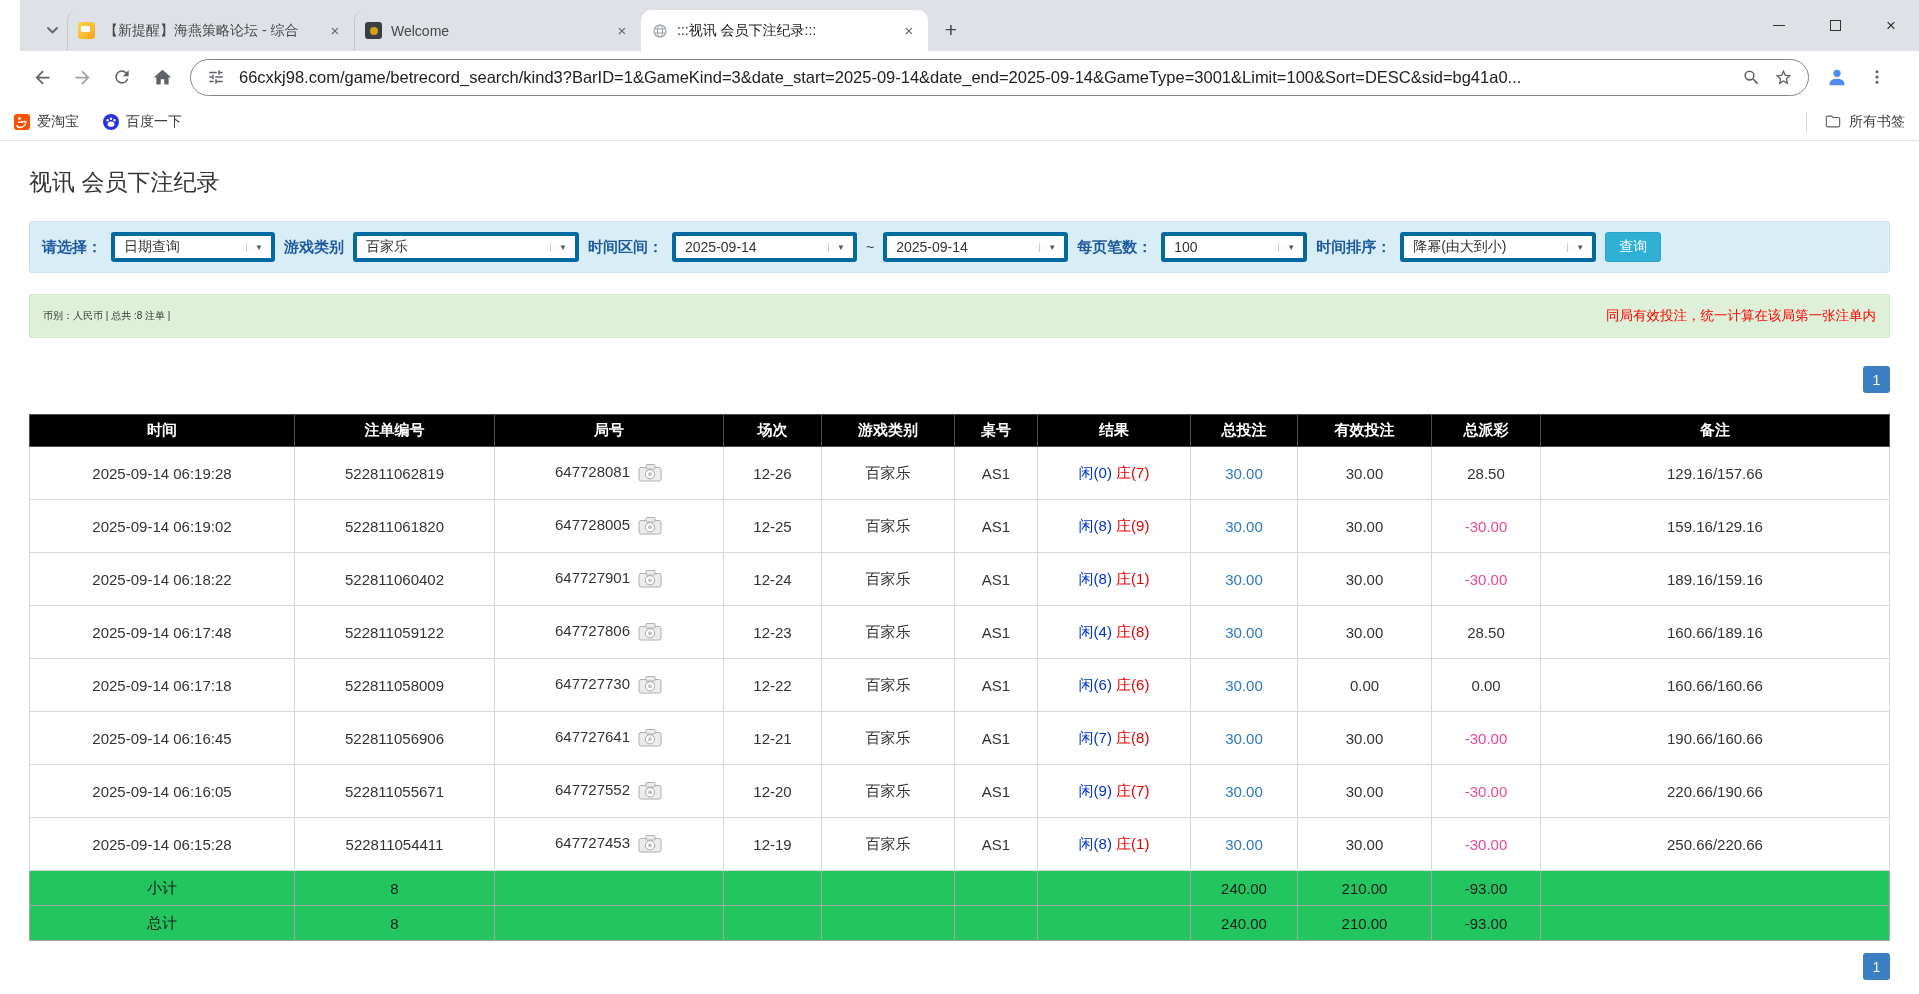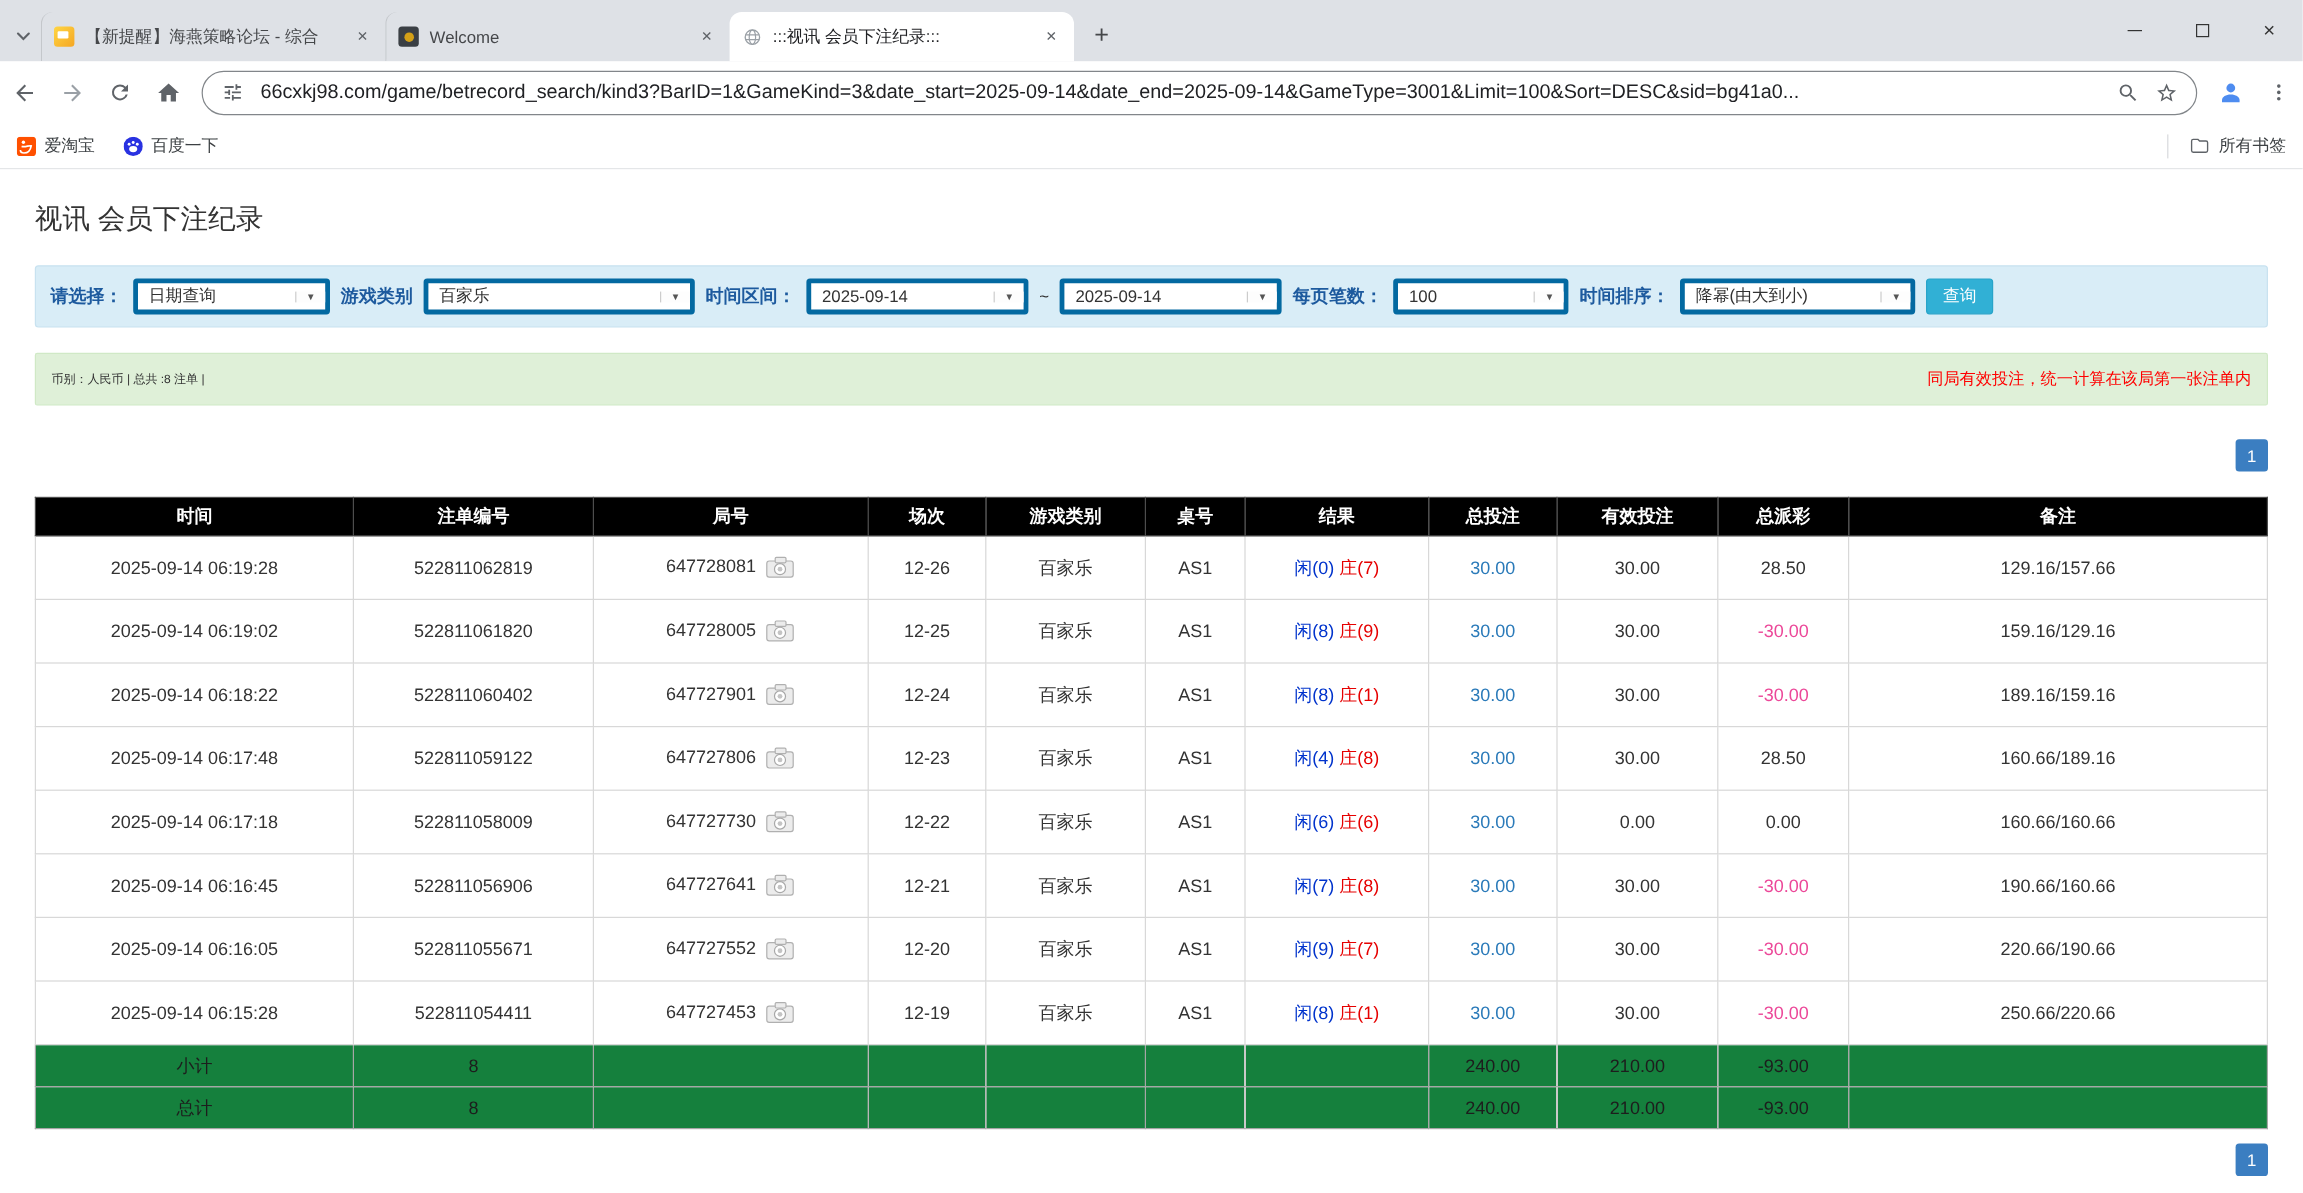--- a/index.html
+++ b/index.html
@@ -3,41 +3,41 @@
 <meta charset="utf-8">
 <style>
   * { box-sizing: border-box; }
   html,body { margin:0; padding:0; }
   body {
     width:1919px; height:994px; overflow:hidden; background:#fff;
     font-family:"Liberation Sans","DejaVu Sans",sans-serif; color:#333;
     position:relative;
   }
   
-  .tabstrip { height:51px; background:#dee1e6; display:flex; align-items:flex-end; padding-left:4px; position:relative; }
+  .tabstrip { height:51px; background:#dee1e6; display:flex; align-items:flex-end; padding-left:17px; position:relative;margin-left:20px; }
   .tab-search { width:30px; height:38px; display:flex; align-items:center; justify-content:center; margin-bottom:2px; cursor:pointer; }
   .tab { width:287px; height:41px; display:flex; align-items:center; padding:0 10px; border-radius:10px 10px 0 0; color:#45474a; font-size:14px; position:relative; }
   .tab.inactive { border-left:1px solid #c4c7cb; }
   .tab.inactive:first-of-type { border-left:none; }
   .tab.active { background:#fff; color:#202124; }
   .tab .fav { width:17px; height:17px; flex:0 0 17px; margin-right:9px; display:flex; align-items:center; justify-content:center; }
   .fav-forum { background:linear-gradient(135deg,#ffd644,#f5a623); border-radius:3px; position:relative; }
   .fav-forum::after { content:""; position:absolute; left:3px; top:4px; width:9px; height:6px; background:#fff; border-radius:1px; }
   .fav-welcome { background:#3a3f44; border-radius:3px; position:relative; }
   .fav-welcome::after { content:""; position:absolute; left:4.5px; top:4.5px; width:8px; height:8px; border-radius:50%; background:#d4a017; }
   .tab-title { flex:1; white-space:nowrap; overflow:hidden; }
   .tab-close { width:18px; height:18px; flex:0 0 18px; margin-left:6px; border-radius:50%; display:flex; align-items:center; justify-content:center; font-size:15px; color:#5f6368; cursor:pointer; }
   .newtab { width:30px; height:30px; margin:0 0 6px 8px; display:flex; align-items:center; justify-content:center; font-size:21px; color:#45474a; border-radius:50%; cursor:pointer; }
   .wincontrols { position:absolute; right:0; top:0; height:100%; display:flex; }
   .winbtn { width:56px; height:100%; display:flex; align-items:center; justify-content:center; cursor:pointer; color:#333; }
   .min-glyph { display:block; width:12px; height:1.5px; background:#333; }
   .max-glyph { display:block; width:11px; height:11px; border:1.2px solid #333; }
   .close-glyph { font-size:17px; line-height:1; }
 
-  .toolbar { height:52px; background:#fff; display:flex; align-items:center; padding:0 2px; gap:4px; }
+  .toolbar { height:52px; background:#fff; display:flex; align-items:center; padding:0 24px; gap:4px; }
   .navbtn { width:36px; height:36px; border-radius:50%; display:flex; align-items:center; justify-content:center; cursor:pointer; flex:0 0 36px; }
   .omnibox { flex:1; height:37px; border:1px solid #82868a; border-radius:19px; background:#fff; display:flex; align-items:center; padding:0 12px; margin:0 6px; overflow:hidden; }
   .omnibox .url { flex:1; font-size:16.5px; color:#202124; white-space:nowrap; overflow:hidden; margin-left:10px; }
   .omni-icon { width:26px; height:26px; display:flex; align-items:center; justify-content:center; flex:0 0 26px; cursor:pointer; margin-left:6px; }
 
   .bookmarksbar { height:38px; background:#fff; border-bottom:1px solid #e4e6e8; display:flex; align-items:center; padding:0 14px; font-size:14px; color:#3c4043; }
   .bookmark { display:flex; align-items:center; gap:7px; margin-right:24px; cursor:pointer; }
   .bm-icon { width:16px; height:16px; display:flex; align-items:center; justify-content:center; }
   .bm-right { margin-left:auto; display:flex; align-items:center; gap:8px; cursor:pointer; }
   .bm-divider { width:1px; height:20px; background:#d7d9dc; margin-right:10px; }
@@ -58,21 +58,21 @@
   .summary-left { font-size:10px; color:#333; }
   .summary-right { font-size:13.5px; color:#f00; }
 
   .pag-row { margin-top:28px; display:flex; justify-content:flex-end; }
   .pag-btn { min-width:27px; height:27px; background:#3b7ec1; color:#fff; font-size:14px; border-radius:3px; display:flex; align-items:center; justify-content:center; cursor:pointer; }
   .pag-bottom { margin-top:12px; }
 
   table.bets { width:100%; border-collapse:collapse; table-layout:fixed; margin-top:21px; font-size:15px; }
   table.bets th { background:#000; color:#fff; height:32px; font-weight:bold; border:1px solid #4d4d4d; text-align:center; }
   table.bets td { height:53px; text-align:center; border:1px solid #d8d8d8; color:#333; background:#fff; overflow:hidden; white-space:nowrap; }
-  table.bets tfoot td { background:#15803d; height:35px; color:#1d1d1d; border:1px solid #a6a6a6; }
+  table.bets tfoot td { background:#22c55e; height:35px; color:#1d1d1d; border:1px solid #a6a6a6; }
   .player { color:#0033cc; }
   .banker { color:#e60000; }
   .betlink { color:#2a7ab9; cursor:pointer; }
   .neg { color:#ec4899; }
   .cam { display:inline-block; vertical-align:middle; margin-left:8px; cursor:pointer; line-height:0; }
 </style>
 </head>
 <body>
 
 <div class="tabstrip">

